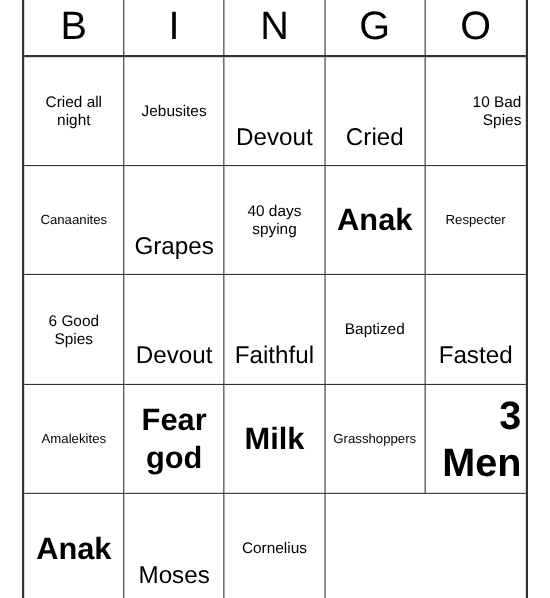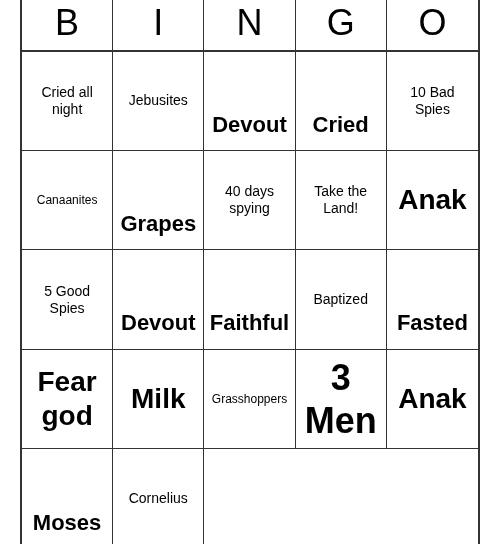--- a/index.html
+++ b/index.html
@@ -41,30 +41,31 @@
       border-bottom: 1px solid #333;
       min-height: 90px;
       display: flex;
       align-items: center;
       justify-content: center;
       text-align: center;
       padding: 6px 4px;
     }
     .bingo-cell:nth-child(5n) {
       border-right: none;
+      text-align: right;
     }
     .bingo-cell:nth-child(n+21) {
       border-bottom: none;
     }
     .bingo-cell span {
       line-height: 1.2;
     }
     .small { font-size: 12px; }
     .medium { font-size: 14px; }
-    .large { font-size: 22px; font-weight: bold; margin-top: 48px; }
+    .large { font-size: 22px; font-weight: normal; margin-top: 48px; }
     .xlarge { font-size: 28px; font-weight: bold; }
     .xxlarge { font-size: 36px; font-weight: bold; }
   </style>
 </head>
 <body>
 
 <div class="bingo-card">
   <div class="bingo-header">
   <div class="bingo-header-cell">B</div>
       <div class="bingo-header-cell">I</div>
@@ -91,39 +92,42 @@
       <div class="bingo-cell">
         <span class="small">Canaanites</span>
       </div>
       <div class="bingo-cell">
         <span class="large">Grapes</span>
       </div>
       <div class="bingo-cell">
         <span class="medium">40 days spying</span>
       </div>
       <div class="bingo-cell">
-        <span class="medium">Take the Land!</span>
-      </div>
-      <div class="bingo-cell">
         <span class="xlarge">Anak</span>
       </div>
       <div class="bingo-cell">
-        <span class="medium">5 Good Spies</span>
+        <span class="small">Respecter</span>
+      </div>
+      <div class="bingo-cell">
+        <span class="medium">6 Good Spies</span>
       </div>
       <div class="bingo-cell">
         <span class="large">Devout</span>
       </div>
       <div class="bingo-cell">
         <span class="large">Faithful</span>
       </div>
       <div class="bingo-cell">
         <span class="medium">Baptized</span>
       </div>
       <div class="bingo-cell">
         <span class="large">Fasted</span>
+      </div>
+      <div class="bingo-cell">
+        <span class="small">Amalekites</span>
       </div>
       <div class="bingo-cell">
         <span class="xlarge">Fear god</span>
       </div>
       <div class="bingo-cell">
         <span class="xlarge">Milk</span>
       </div>
       <div class="bingo-cell">
         <span class="small">Grasshoppers</span>
       </div>

